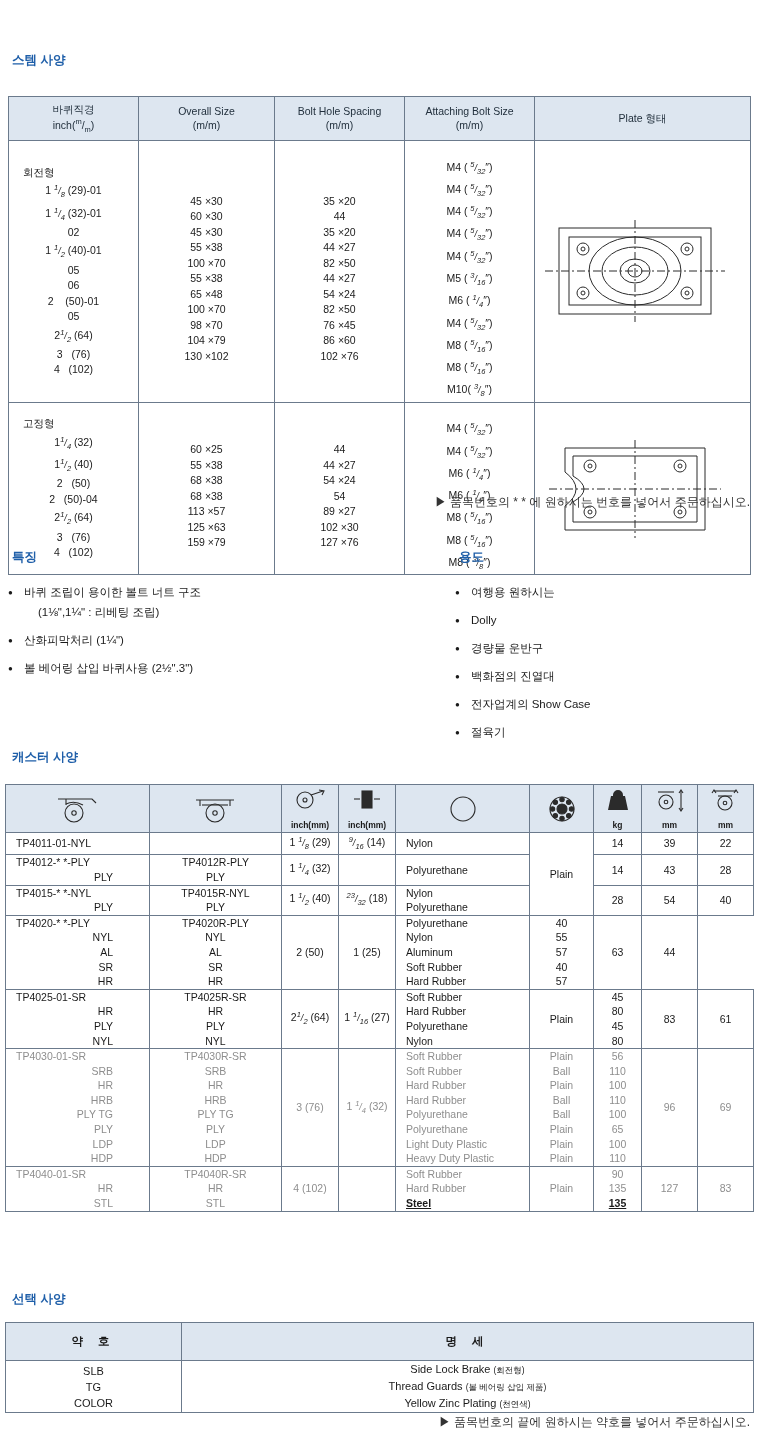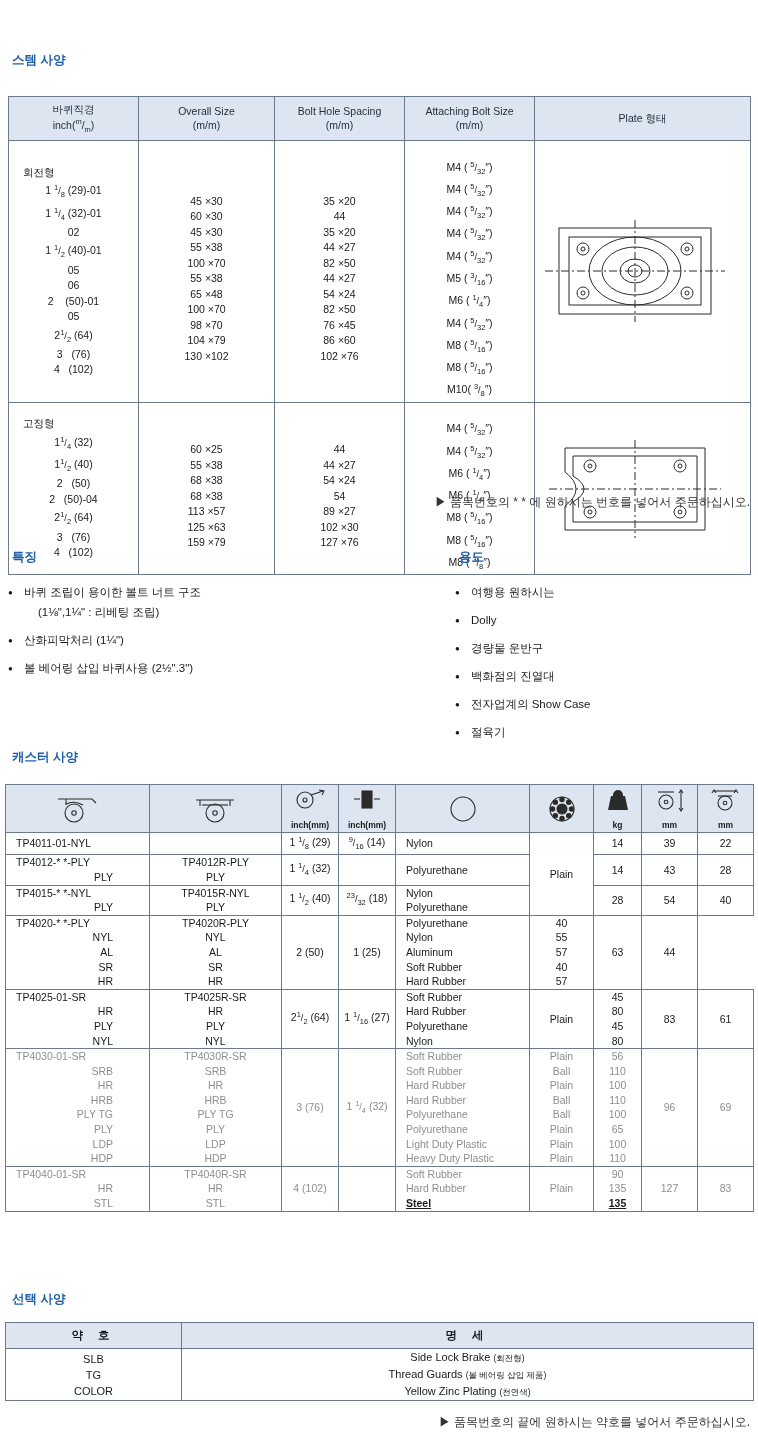--- a/index.html
+++ b/index.html
@@ -50,21 +50,21 @@
   #stem-table col.c4 { width: 130px; }
   #stem-table col.c5 { width: 216px; }
 
   .body-cell { font-size: 10.5px; line-height: 15.5px; padding: 6px 0 8px 0; }
   .body-cell .grp-label { text-align: left; padding-left: 14px; }
   .sizecol { line-height: 15.5px; }
   .figcell { padding: 6px; }
 
   sup { font-size: 7.5px; vertical-align: super; }
   sub { font-size: 7.5px; vertical-align: sub; }
-  .frac { font-size: 9px; }
+  .frac { font-size: 9px; font-style: italic; }
 
   .note-right {
     position: absolute;
     right: 8px;
     font-size: 12px;
     color: #333;
   }
   #stem-note { top: 494px; }
 
   
@@ -114,21 +114,21 @@
   .ct .rcell { text-align: right; padding-right: 14px; }
   .pad { padding: 4px 0 5px 0; }
   .faded { color: #8e8e8e; }
   .bold { font-weight: bold; text-decoration: underline; }
 
   
   #option-title { position: absolute; left: 8px; top: 1287px; }
   #option-table { position: absolute; left: 5px; top: 1322px; width: 748px; }
   #option-table col.o1 { width: 176px; }
   #option-table col.o2 { width: 572px; }
-  .opt-hdr { background: #dde6f0; height: 26px; font-size: 11.5px; letter-spacing: 6px; }
+  .opt-hdr { background: #dde6f0; height: 38px; font-size: 11.5px; letter-spacing: 6px; }
   .opt-body { font-size: 11px; line-height: 16px; padding: 5px 0 7px 0; }
   .small-k { font-size: 8.5px; }
   #option-note { top: 1414px; }
 
   svg { display: block; }
 </style>
 </head>
 <body>
 
 <div class="page">

